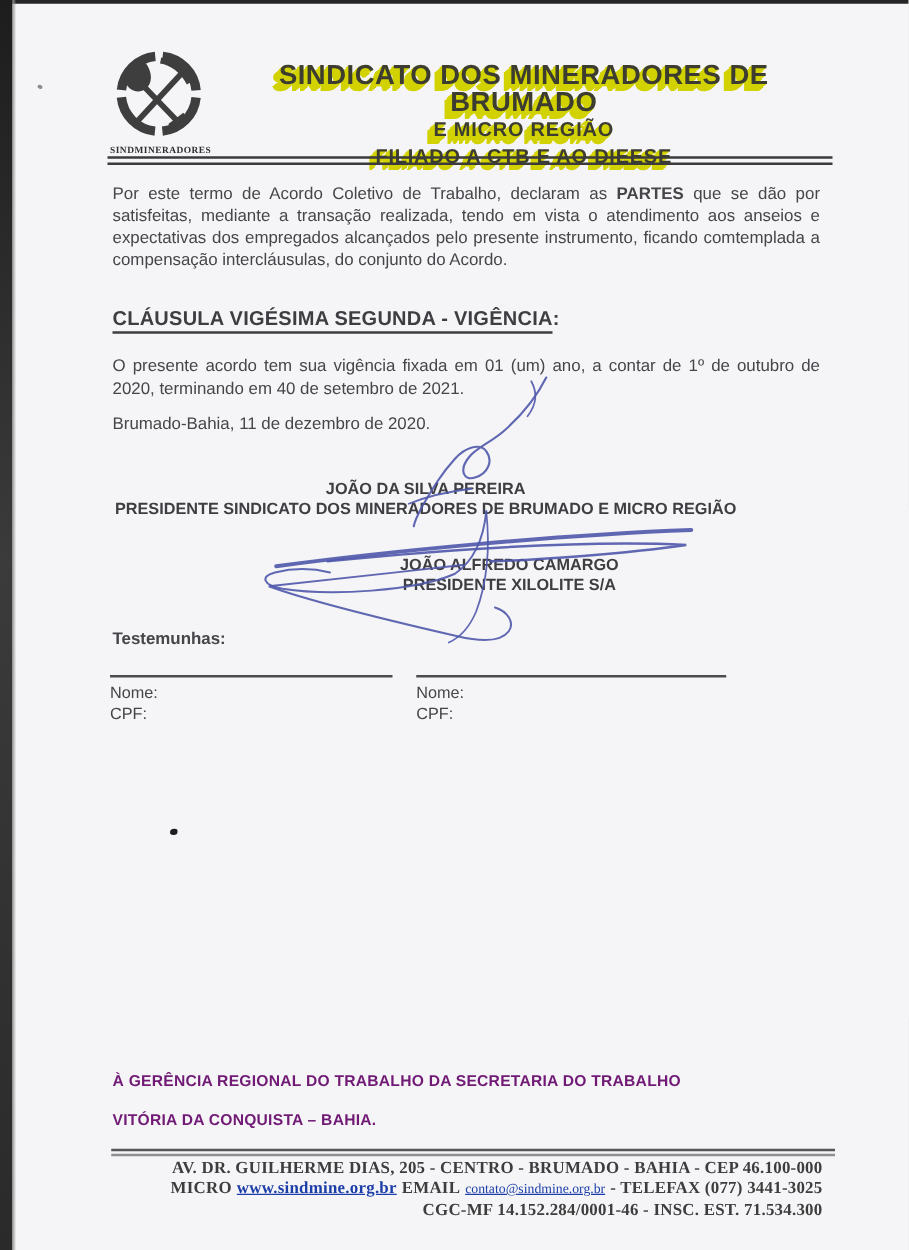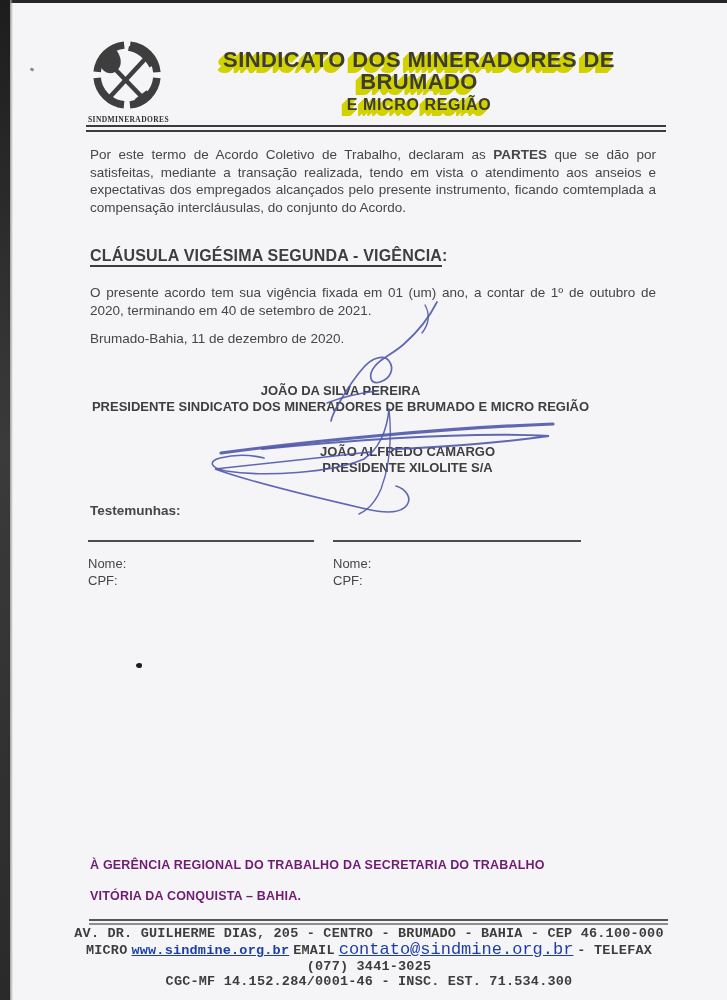--- a/index.html
+++ b/index.html
@@ -33,39 +33,39 @@
   .clause-head .u{border-bottom:2px solid #3e3e42;padding-bottom:1px;}
   .clause-body{top:284px;}
   .dateline{left:90px;top:331px;font-size:13.5px;}
 
   
   .signer{text-align:center;font-weight:bold;font-size:13px;line-height:16px;color:#3e3e42;}
   .signer1{left:83px;top:383px;width:515px;}
   .signer2{left:180px;top:444px;width:455px;line-height:15.5px;}
 
   .witness-label{left:90px;top:503px;font-size:13.5px;font-weight:bold;text-align:right;}
-  .witness{top:540px;border-top:2px solid #4c4c4c;padding-top:13px;font-size:13px;line-height:17px;}
+  .witness{top:540px;border-top:2px solid #4c4c4c;padding-top:3px;font-size:13px;line-height:17px;}
   .witness.w1{left:88px;width:226px;}
   .witness.w2{left:333px;width:248px;}
 
   .speck1{left:30px;top:68px;width:4px;height:3px;background:#8d8d8d;border-radius:50%;transform:rotate(20deg);}
   .speck2{left:136px;top:663px;width:6px;height:5px;background:#1e1e1e;border-radius:60% 40% 55% 45%;}
 
   .addr{left:90px;font-size:12.5px;font-weight:bold;letter-spacing:.2px;color:#701a75;}
   .addr1{top:858px;} .addr2{top:889px;}
 
   
   .footer-rule{left:89px;top:919px;width:579px;height:6px;box-sizing:border-box;
                border-top:2px solid #565656;border-bottom:2px solid #8e8e8e;}
-  .footer-text{left:64px;top:926px;width:610px;text-align:center;color:#3d3d3d;
-               font-family:Liberation Mono, monospace;font-weight:bold;
+  .footer-text{left:48px;top:926px;width:610px;text-align:right;color:#3d3d3d;
+               font-family:Liberation Serif, serif;font-weight:bold;
                font-size:13.5px;line-height:15.8px;letter-spacing:.2px;}
   .footer-text .lbl{margin-right:4px;}
   .flink{color:var(--link-blue,#1c3ea8);text-decoration:underline;margin-right:4px;cursor:pointer;}
-  .flink.small{font-size:17px;font-weight:normal;letter-spacing:0;}
+  .flink.small{font-size:11px;font-weight:normal;letter-spacing:0;}
 
   
   .sig-overlay{left:0;top:0;width:727px;height:1000px;pointer-events:none;z-index:5;}
   .sig-overlay path{fill:none;stroke:var(--ink-blue,#4f58ab);stroke-linecap:round;opacity:.9;}
   .emblem{display:block;}
 </style>
 </head>
 <body>
 
 <div class="page">
@@ -86,20 +86,21 @@
       <path d="M 41 8 C 52 9 62 16 66.5 26.5 L 61.5 29.5 C 56.5 20 48.5 14 40 12.8 Z" fill="#3e3e3e"></path>
 
       <line x1="57" y1="21" x2="21" y2="60" stroke="#3e3e3e" stroke-width="4.5"></line>
     </svg>
     <div class="logo-caption">SINDMINERADORES</div>
   </div>
 
   <div class="abs title">
     <div class="t1">SINDICATO DOS MINERADORES DE BRUMADO</div>
     <div class="t2">E MICRO REGIÃO</div>
+    <div class="t3">FILIADO A CTB E AO DIEESE</div>
   </div>
 
   <div class="abs rule-double"></div>
 
   <div class="abs clause-head"><span class="u">CLÁUSULA VIGÉSIMA SEGUNDA - VIGÊNCIA</span><span>:</span></div>
 
   <div class="abs para intro"><span>Por este termo de Acordo Coletivo de Trabalho, declaram as </span><b>PARTES</b><span> que se dão por satisfeitas, mediante a transação realizada, tendo em vista o atendimento aos anseios e expectativas dos empregados alcançados pelo presente instrumento, ficando comtemplada a compensação intercláusulas, do conjunto do Acordo.</span></div>
 
   <div class="abs para clause-body">O presente acordo tem sua vigência fixada em 01 (um) ano, a contar de 1º de outubro de 2020, terminando em 40 de setembro de 2021.</div>
 

